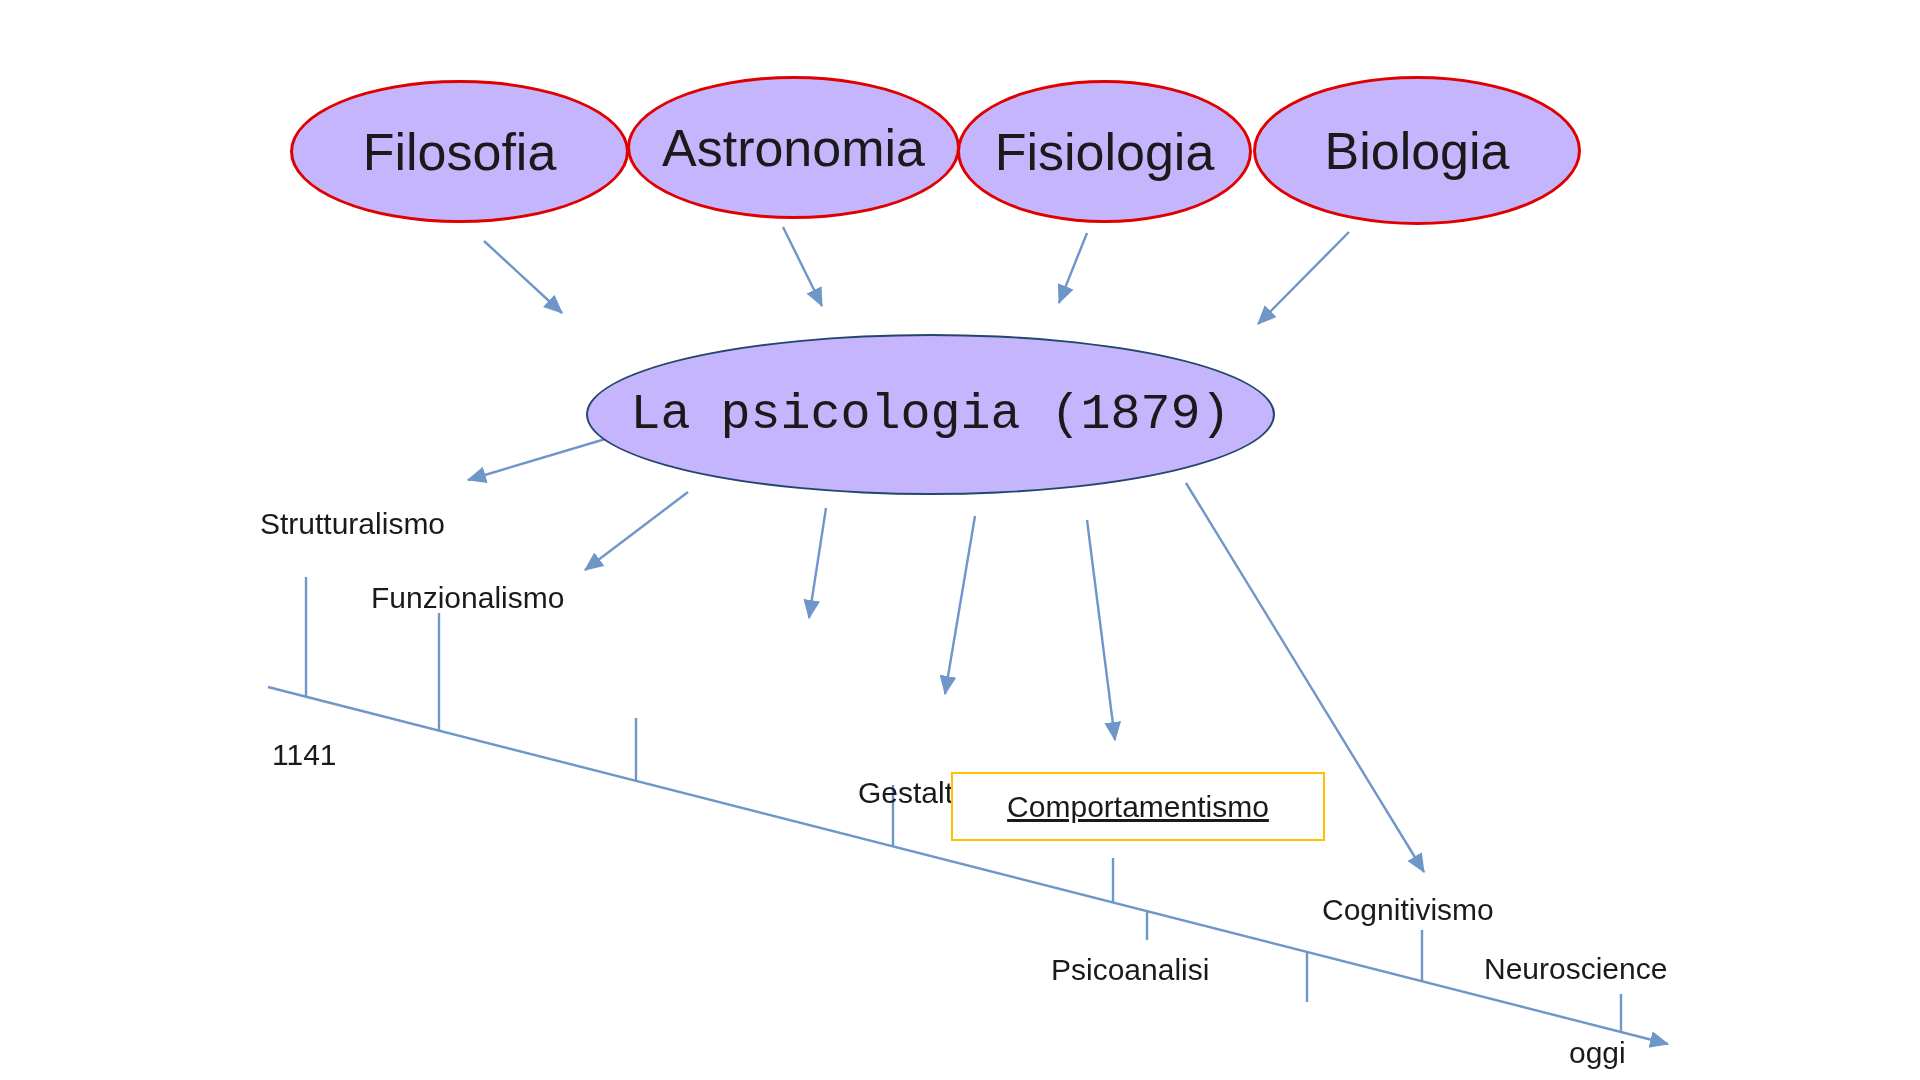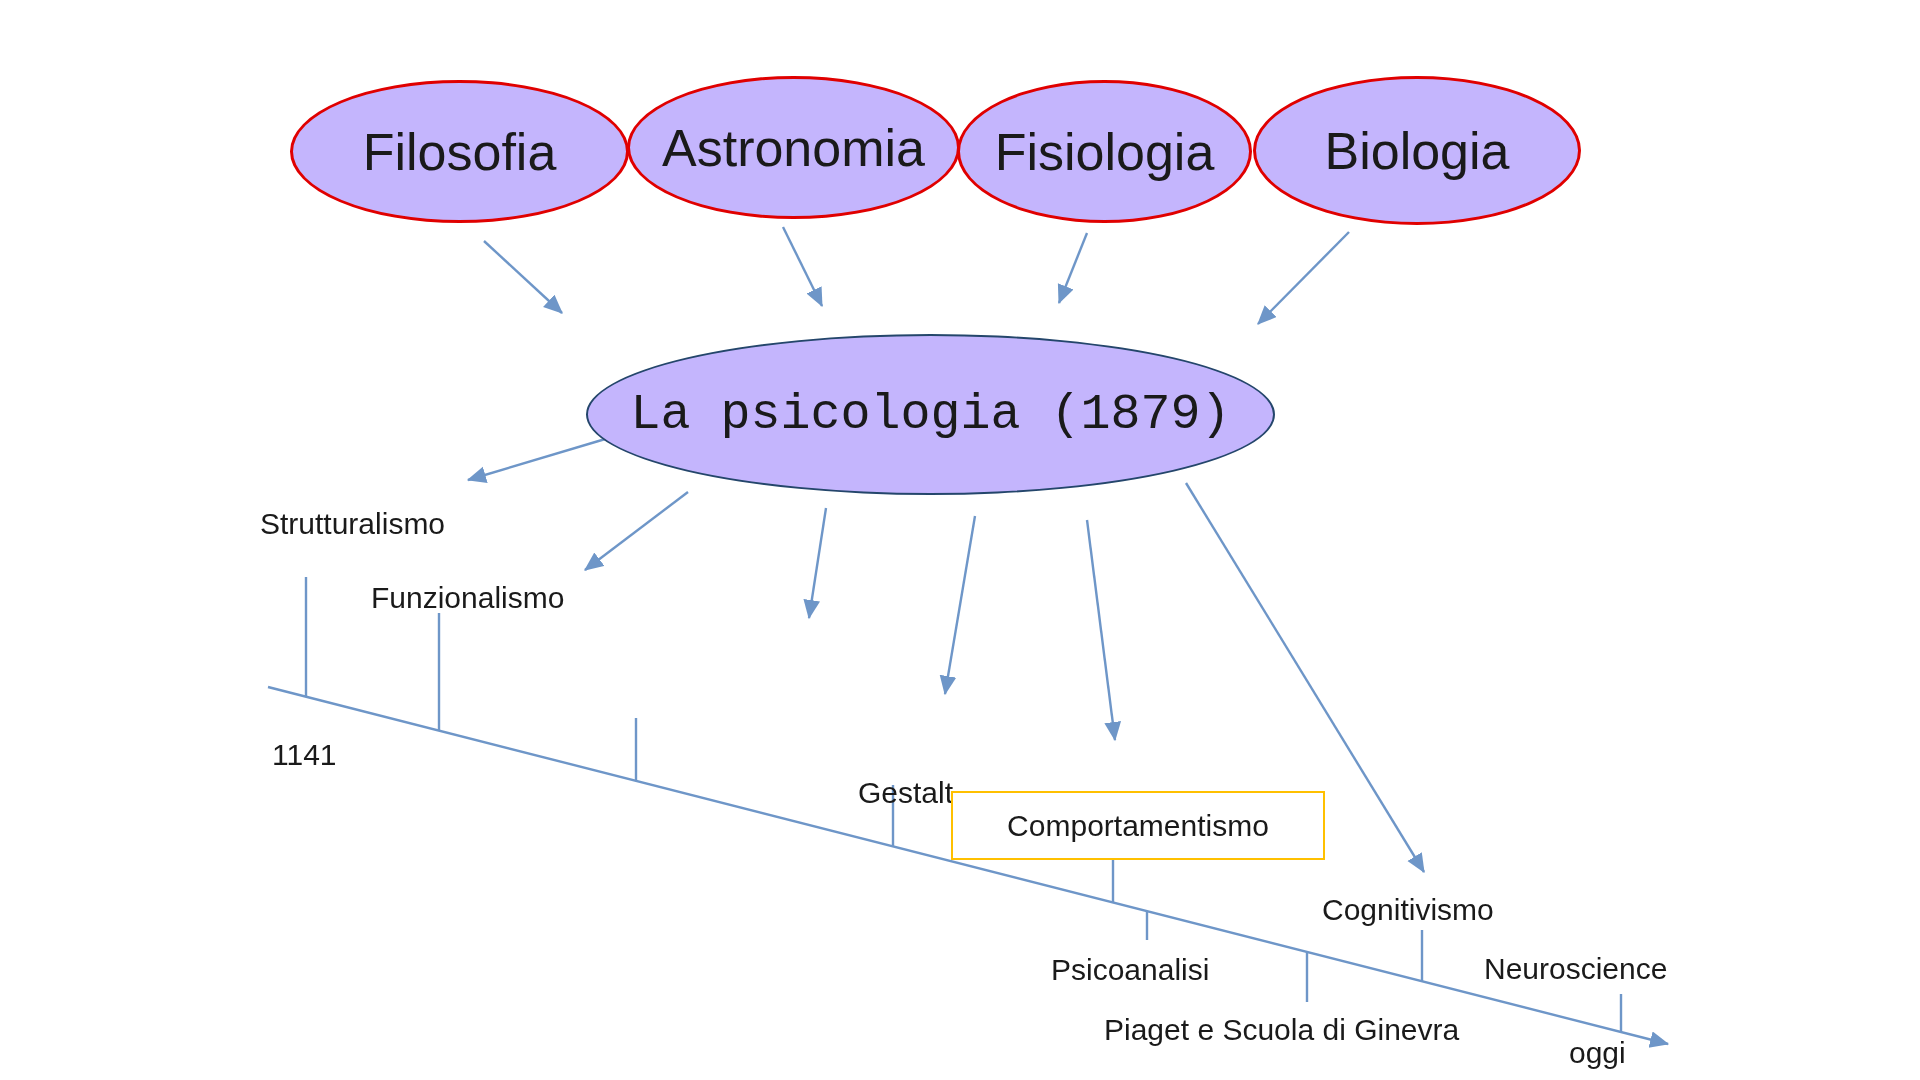--- a/index.html
+++ b/index.html
@@ -33,21 +33,21 @@
   .n-astronomia {left:627px; top:76px;  width:327px; height:137px;}
   .n-fisiologia {left:957px; top:80px;  width:289px; height:137px;}
   .n-biologia   {left:1253px;top:76px;  width:322px; height:143px;}
   .n-psicologia {left:586px; top:334px; width:685px; height:157px;}
   
   .p-strutturalismo {left:260px; top:505px;}
   .p-funzionalismo  {left:371px; top:579px;}
   .p-riflessologia  {left:524px; top:638px;}
   .p-1879           {left:272px; top:736px;}
   .p-gestalt        {left:858px; top:746px;margin-top:28px;}
-  .p-comportamentismo{left:951px;top:791px;width:370px;height:65px;}
+  .p-comportamentismo{left:951px;top:772px;width:370px;height:65px;text-decoration:underline;}
   .p-psicoanalisi   {left:1051px;top:951px;}
   .p-piaget         {left:1104px;top:1011px;}
   .p-cognitivismo   {left:1322px;top:891px;}
   .p-neuroscience   {left:1484px;top:950px;}
   .p-oggi           {left:1569px;top:1034px;}
 </style>
 </head>
 <body>
 
 <div class="slide">
@@ -103,20 +103,19 @@
 
   <div class="lbl p-strutturalismo">Strutturalismo</div>
   <div class="lbl p-funzionalismo">Funzionalismo</div>
   <div class="lbl p-gestalt">Gestalt</div>
 
   <div class="box p-comportamentismo">
     <span>Comportamentismo</span>
   </div>
 
   <div class="lbl p-psicoanalisi">Psicoanalisi</div>
-  <div class="lbl p-piaget">Piaget e Scuola di Ginevra</div>
   <div class="lbl p-cognitivismo">Cognitivismo</div>
   <div class="lbl p-neuroscience">Neuroscience</div>
 
   <div class="lbl p-1879">1141</div>
   <div class="lbl p-oggi">oggi</div>
 
 </div>
 
 </body></html>

